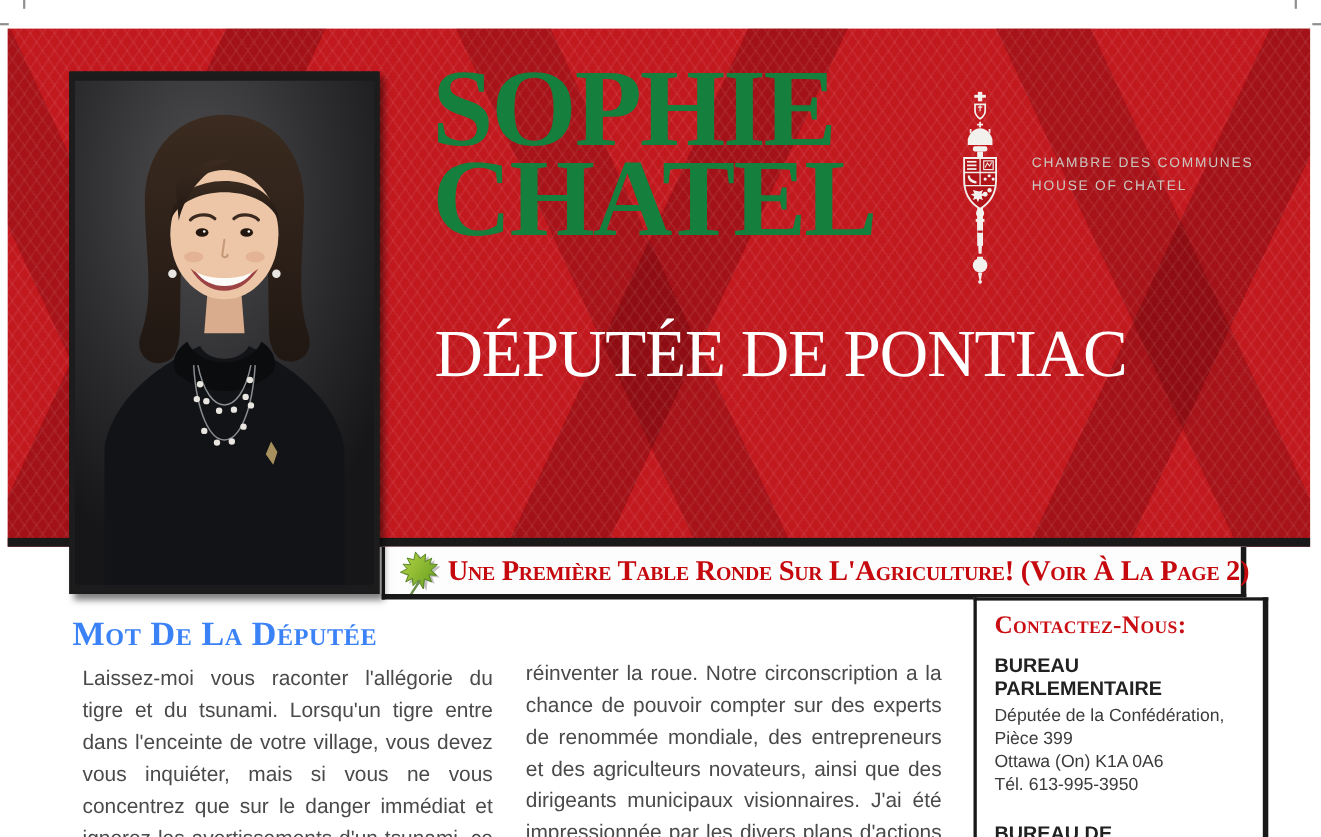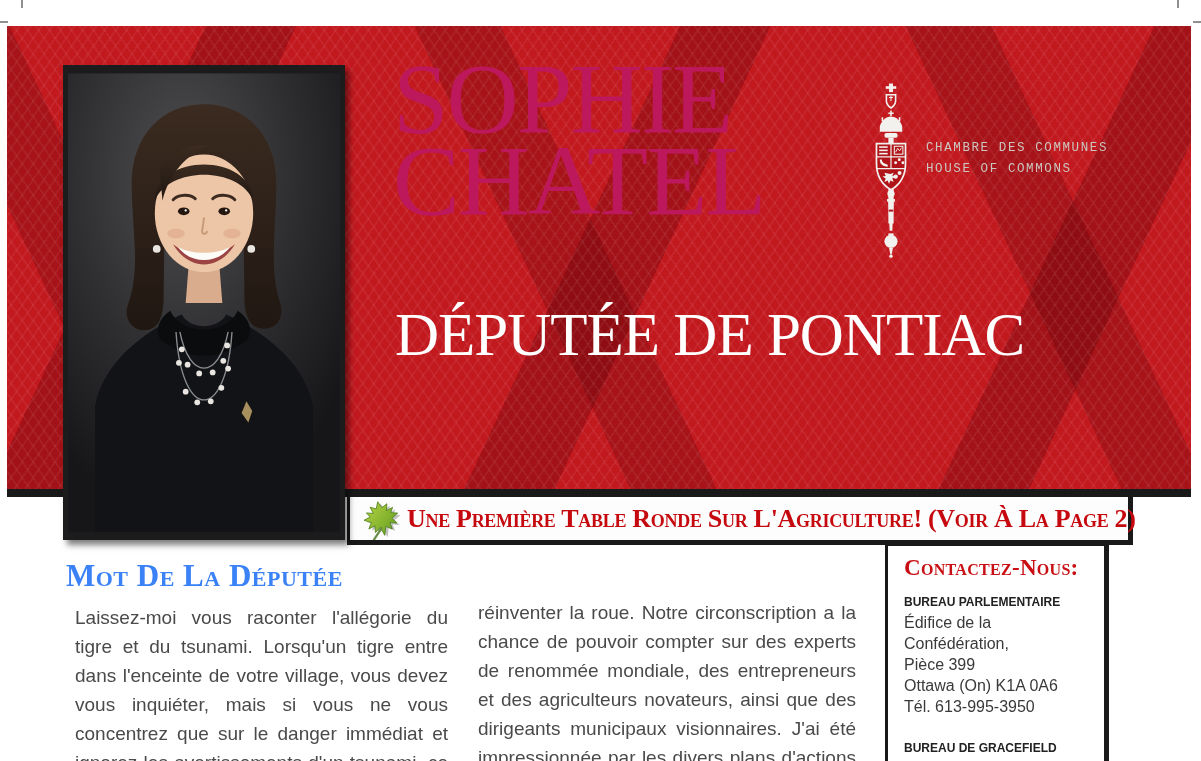--- a/index.html
+++ b/index.html
@@ -22,35 +22,35 @@
   }
   
   .photo-frame{
     position:absolute;left:63px;top:65px;width:282px;height:475px;
     background:#1b1b1d;border:5px solid #1c1c1c;box-sizing:border-box;
     box-shadow:4px 5px 6px rgba(0,0,0,.5);z-index:5;
   }
   .photo-frame svg{display:block;width:100%;height:100%;}
   
   .name-block{
-    position:absolute;left:393px;top:58px;color:#be185d;
+    position:absolute;left:393px;top:58px;color:#15803d;
     font-family:"Liberation Serif","DejaVu Serif",serif;
-    font-size:100px;line-height:82px;letter-spacing:-2px;z-index:2;
+    font-size:100px;line-height:82px;letter-spacing:-2px;z-index:2;font-weight:bold;
   }
   .role{
-    position:absolute;left:395px;top:300px;color:#ffffff;
+    position:absolute;left:395px;top:288px;color:#ffffff;
     font-family:"Liberation Serif","DejaVu Serif",serif;
     font-size:61px;letter-spacing:-1px;z-index:2;white-space:nowrap;
   }
   
   .crest{position:absolute;left:858px;top:82px;display:flex;z-index:2;}
   .crest svg{width:66px;height:180px;flex:0 0 auto;}
   .crest-text{
-    margin-left:2px;padding-top:56px;
-    font-family:Liberation Mono, monospace;
+    margin-left:14px;padding-top:56px;
+    font-family:Liberation Sans, sans-serif;
     color:#ccc6c0;font-size:12.5px;letter-spacing:1.6px;line-height:21px;
     white-space:nowrap;
   }
   .crest-text .canada{margin-top:4px;letter-spacing:2.4px;}
   
   .ribbon{
     position:absolute;left:347px;top:497px;width:786px;height:48px;
     box-sizing:border-box;background:#fdfdfd;
     border-left:3px solid #191919;border-right:5px solid #191919;border-bottom:5px solid #191919;
     display:flex;align-items:center;z-index:4;
@@ -70,32 +70,32 @@
     margin:0 0 9px 0;
   }
   .bodytext{
     margin:0 0 0 9px;width:373px;text-align:justify;
     color:#4a4a4a;font-size:19px;line-height:29px;
   }
   .col2{position:absolute;left:478px;top:598px;width:378px;}
   .col2 .bodytext{margin:0;width:378px;}
   
   .contact-box{
-    position:absolute;left:885px;top:543px;width:224px;height:218px;
+    position:absolute;left:885px;top:543px;width:268px;height:218px;
     box-sizing:border-box;background:#ffffff;
     border-left:3px solid #191919;border-top:3px solid #191919;border-right:5px solid #191919;
     padding:9px 10px 0 16px;z-index:4;
   }
   .contact-title{
     color:#c90f14;font-family:"Liberation Serif","DejaVu Serif",serif;
     font-weight:bold;font-variant:small-caps;font-size:23px;letter-spacing:.3px;
     margin:0 0 14px 0;
   }
   .office{margin-bottom:24px;}
-  .office-name{font-weight:bold;color:#212121;font-size:12px;margin:0 12px 3px 0;}
+  .office-name{font-weight:bold;color:#212121;font-size:18px;margin:0 12px 3px 0;}
   .office-line{color:#3a3a3a;font-size:16px;line-height:21px;}
 </style>
 </head>
 <body>
 
 <div class="page">
 
   <div class="crop" style="left:21px;top:0;width:2px;height:8px;"></div>
   <div class="crop" style="left:0;top:21px;width:8px;height:2px;"></div>
   <div class="crop" style="left:1177px;top:0;width:2px;height:8px;"></div>
@@ -144,21 +144,21 @@
       <rect x="44" y="176" width="12" height="4" fill="#f3f1ee"></rect>
       <path d="M46,180 L54,180 L52,224 L48,224 Z" fill="#f3f1ee"></path>
       <rect x="46.5" y="192" width="7" height="3" fill="#b01418"></rect>
       <rect x="46" y="228" width="8" height="3" fill="#f3f1ee"></rect>
       <circle cx="50" cy="240" r="10" fill="#f3f1ee"></circle>
       <path d="M47,250 L53,250 L51,260 L49,260 Z" fill="#f3f1ee"></path>
       <circle cx="50" cy="262.5" r="2.6" fill="#f3f1ee"></circle>
     </svg>
     <div class="crest-text">
       <div>CHAMBRE DES COMMUNES</div>
-      <div>HOUSE OF COMMONS</div>
+      <div>HOUSE OF CHATEL</div>
     </div>
   </div>
 
   <div class="photo-frame">
     <svg viewBox="0 0 282 475" aria-hidden="true">
       <defs>
         <radialGradient id="bgl" cx="42%" cy="22%" r="75%">
           <stop offset="0%" stop-color="#4e4e50"></stop>
           <stop offset="55%" stop-color="#2e2e30"></stop>
           <stop offset="100%" stop-color="#161618"></stop>
@@ -233,21 +233,21 @@
   </div>
 
   <div class="col2">
     <p class="bodytext">réinventer la roue. Notre circonscription a la chance de pouvoir compter sur des experts de renommée mondiale, des entrepreneurs et des agriculteurs novateurs, ainsi que des dirigeants municipaux visionnaires. J'ai été impressionnée par les divers plans d'actions que nos citoyens et organismes ont déjà</p>
   </div>
 
   <div class="contact-box">
     <h2 class="contact-title">Contactez-Nous:</h2>
     <div class="office">
       <div class="office-name">BUREAU PARLEMENTAIRE</div>
-      <div class="office-line">Édifice de la Confédération,</div>
+      <div class="office-line">Députée de la Confédération,</div>
       <div class="office-line">Pièce 399</div>
       <div class="office-line">Ottawa (On) K1A 0A6</div>
       <div class="office-line">Tél. 613-995-3950</div>
     </div>
     <div class="office">
       <div class="office-name">BUREAU DE GRACEFIELD</div>
       <div class="office-line">87-B, rue St-Joseph</div>
 
     </div>
   </div>

